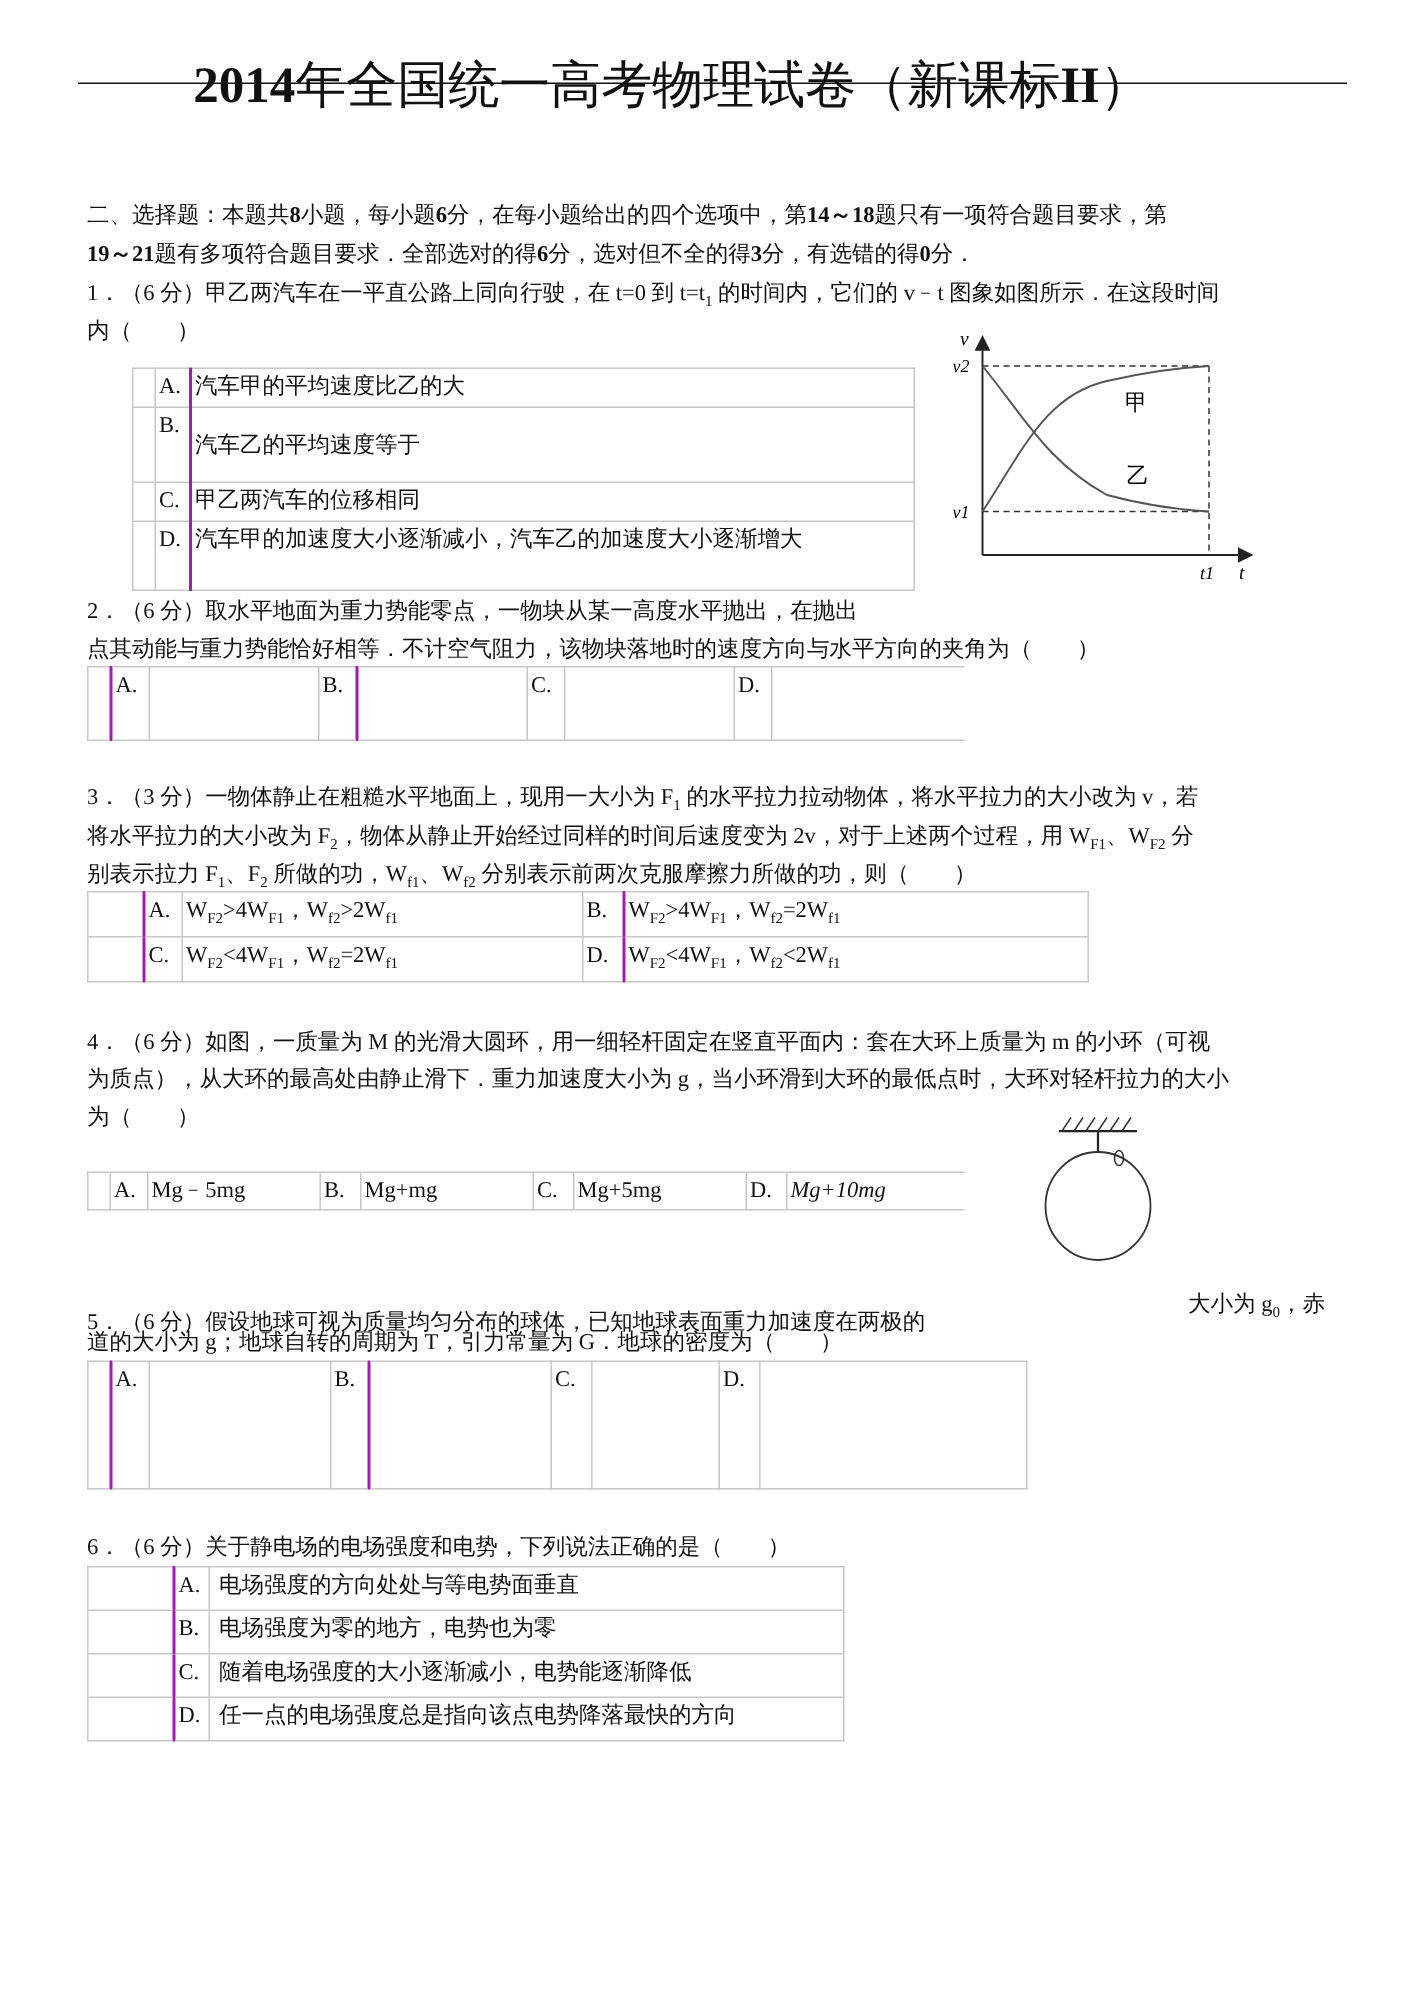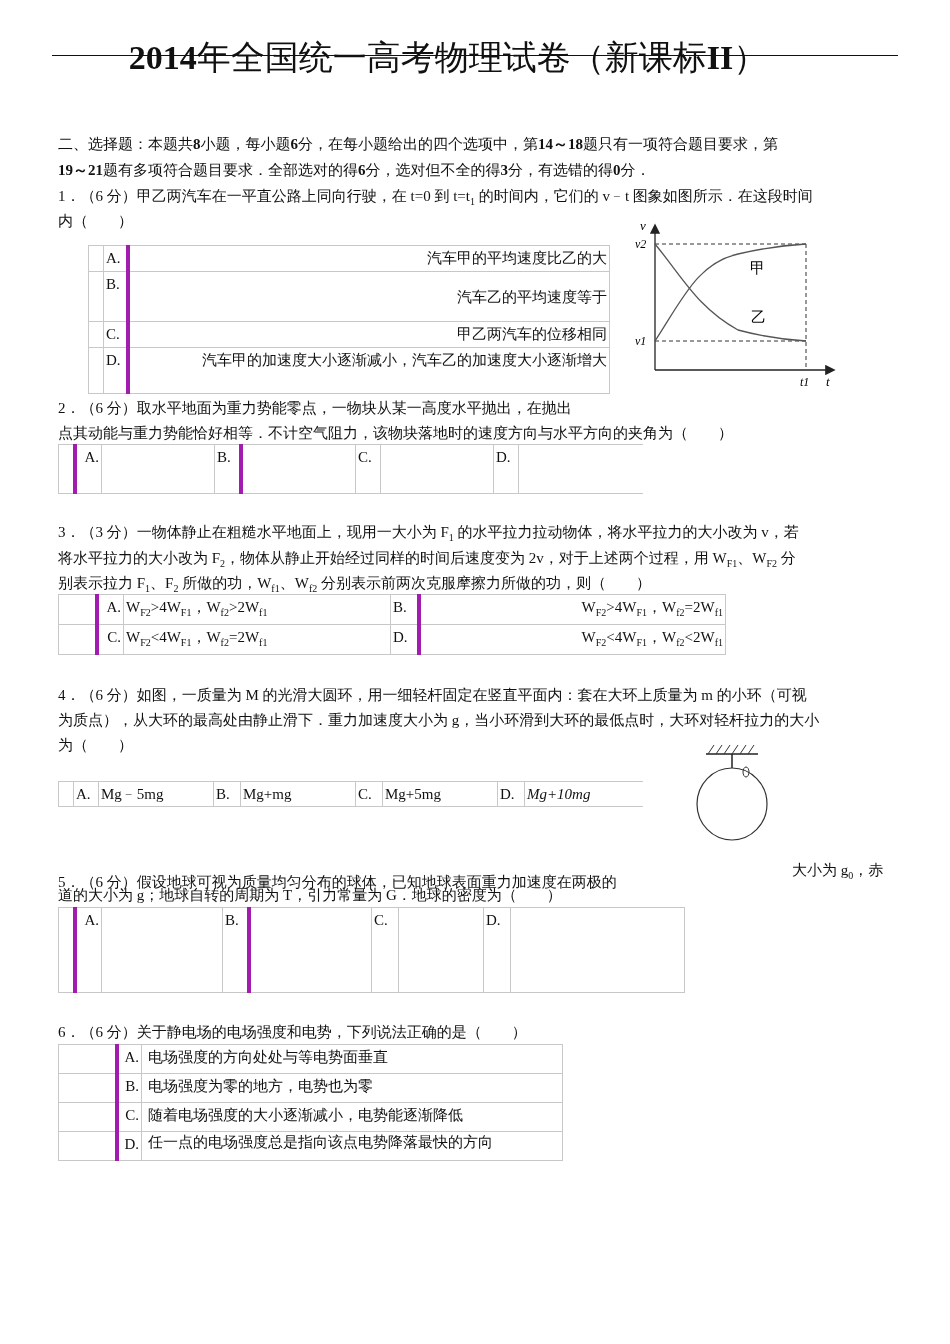--- a/index.html
+++ b/index.html
@@ -8,21 +8,21 @@
   .abs { position: absolute; }
   .title-rule { position: absolute; left: 52px; top: 55px; width: 846px; height: 1px; background: #111; }
   .title { position: absolute; left: 0; top: 38px; width: 896px; text-align: center;
            font-size: 34px; line-height: 40px; letter-spacing: 0px; }
   .title b { font-weight: bold; }
   .p { position: absolute; left: 58px; font-size: 15px; line-height: 26px; white-space: nowrap; }
   .p b { font-weight: bold; }
   sub { font-size: 10px; vertical-align: -4px; line-height: 0; }
   table.opt { position: absolute; border-collapse: collapse; font-size: 15px; }
   table.opt td { border: 1px solid #c8c8c8; padding: 0 2px; vertical-align: top; line-height: 24px; }
-  table.opt td.thick { border-left: 4px solid #a21caf; text-align: right; }
+  table.opt td.thick { border-left: 2px solid #a21caf; }
   .lbl { font-family: "Liberation Serif", serif; }
 </style>
 </head>
 <body>
 
 <div class="title-rule"></div>
 <div class="title"><b>2014</b><span>年全国统一高考物理试卷（新课标</span><b>II</b><span>）</span></div>
 
 <div class="p" style="top:131px;"><span>二、选择题：本题共</span><b>8</b><span>小题，每小题</span><b>6</b><span>分，在每小题给出的四个选项中，第</span><b>14～18</b><span>题只有一项符合题目要求，第</span></div>
 <div class="p" style="top:157px;"><b>19～21</b><span>题有多项符合题目要求．全部选对的得</span><b>6</b><span>分，选对但不全的得</span><b>3</b><span>分，有选错的得</span><b>0</b><span>分．</span></div>
@@ -183,16 +183,16 @@
         <td style="padding-left:6px;">电场强度为零的地方，电势也为零</td>
       </tr>
   <tr style="height:29px;">
         <td></td>
         <td class="thick lbl">C.</td>
         <td style="padding-left:6px;">随着电场强度的大小逐渐减小，电势能逐渐降低</td>
       </tr>
   <tr style="height:29px;">
         <td></td>
         <td class="thick lbl">D.</td>
-        <td style="padding-left:6px;font-family:Liberation Mono, monospace;">任一点的电场强度总是指向该点电势降落最快的方向</td>
+        <td style="padding-left:6px;">任一点的电场强度总是指向该点电势降落最快的方向</td>
       </tr>
 </tbody>
   </table>
 
 </body></html>

